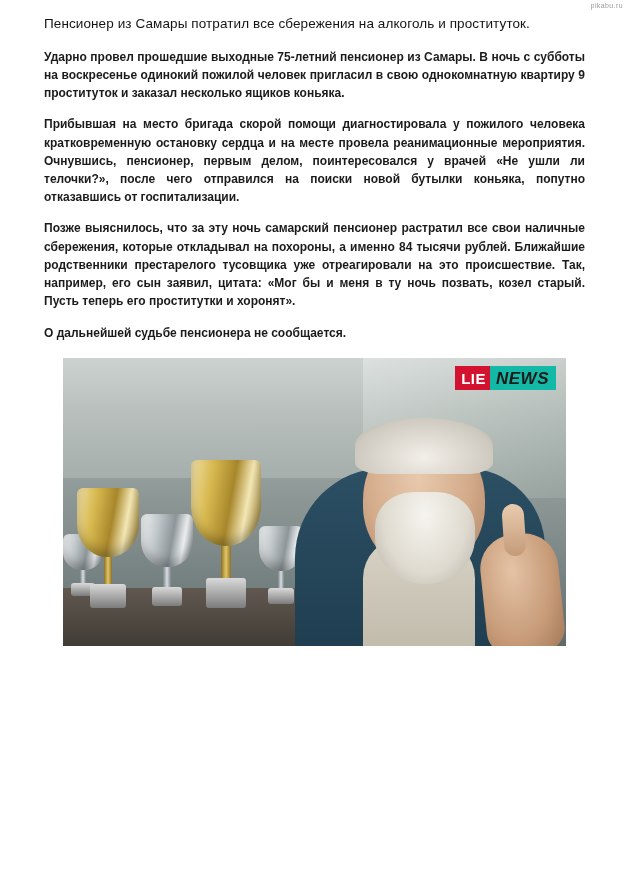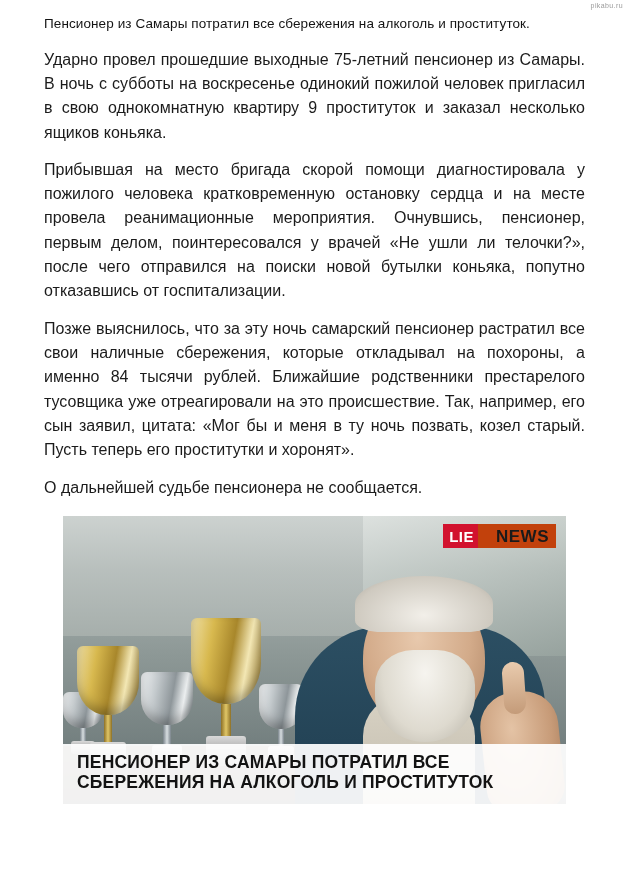--- a/index.html
+++ b/index.html
@@ -24,26 +24,27 @@
   }
   .headline {
     font-size: 13.5px;
     line-height: 1.45;
     color: #141414;
     margin: 0 0 14px 0;
     text-align: justify;
     letter-spacing: 0.1px;
   }
   .para {
-    font-size: 16px;
+    font-size: 12px;
     line-height: 1.52;
     color: #1b1b1b;
     margin: 0 0 13px 0;
     text-align: justify;
     text-justify: inter-word;
+    font-weight: bold;
   }
   .para.last {
     margin-bottom: 16px;
     text-align: left;
   }
   
   .photo-wrap {
     position: relative;
     width: 503px;
     height: 330px;
@@ -171,25 +172,26 @@
   }
   .news-logo .lie {
     background: #d2122e;
     color: #ffffff;
     padding: 2px 4px 0 6px;
     display: flex;
     align-items: center;
     font-size: 15px;
   }
   .news-logo .news {
-    background: #c2410c;
+    background: #14b8a6;
     color: #1a1a1a;
-    padding: 2px 7px 0 18px;
+    padding: 2px 7px 0 6px;
     display: flex;
     align-items: center;
+    font-style: italic;
   }
   
   .caption-bar {
     position: absolute;
     left: 0; right: 0; bottom: 42px;
     background: rgba(255,255,255,0.93);
     padding: 9px 14px 11px 14px;
     box-sizing: border-box;
   }
   .caption-bar div {
@@ -266,22 +268,18 @@
     <div class="man-hair"></div>
     <div class="man-beard"></div>
     <div class="man-hand"></div>
     <div class="man-finger"></div>
 
     <div class="news-logo">
       <span class="lie">LIE</span>
       <span class="news">NEWS</span>
     </div>
 
-    <div class="caption-bar">
-      <div>ПЕНСИОНЕР ИЗ САМАРЫ ПОТРАТИЛ ВСЕ</div>
-      <div>СБЕРЕЖЕНИЯ НА АЛКОГОЛЬ И ПРОСТИТУТОК</div>
-    </div>
 
     <div class="photo-footer"></div>
   </div>
 
   <div class="watermark">pikabu.ru</div>
 </div>
 
 </body></html>

